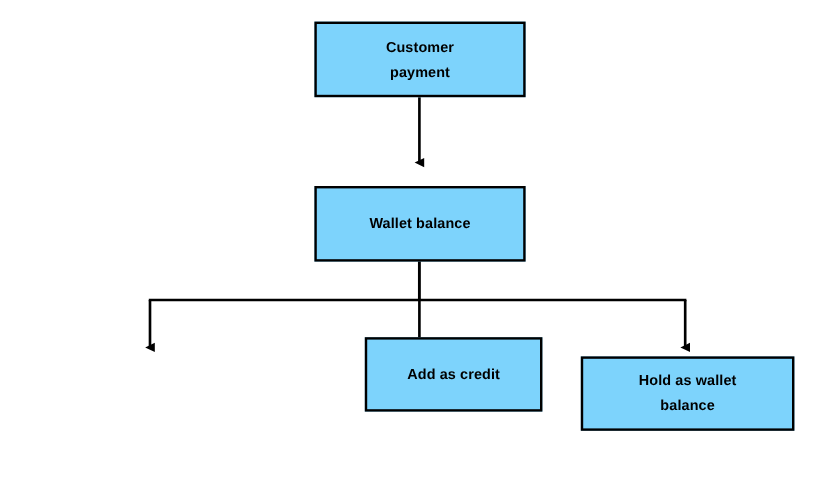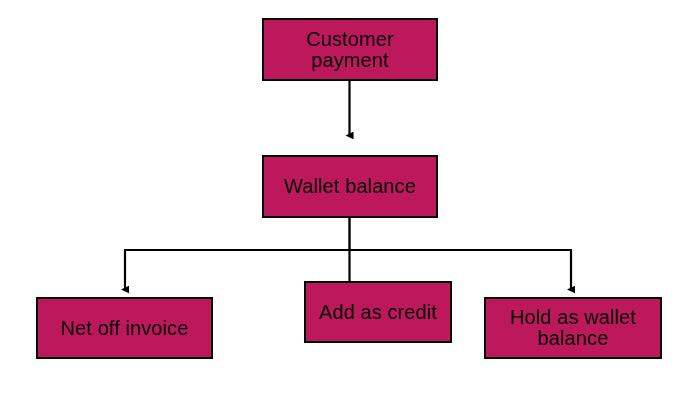--- a/index.html
+++ b/index.html
@@ -14,31 +14,32 @@
     position: relative;
     width: 700px;
     height: 402px;
     background: #ffffff;
     overflow: hidden;
   }
   .node {
     position: absolute;
     box-sizing: border-box;
     border: 2px solid #000000;
-    background: #be185d;
+    background: #7dd3fc;
     display: flex;
     align-items: center;
     justify-content: center;
     text-align: center;
     color: #000000;
     font-family: "Liberation Sans", sans-serif;
-    font-size: 20px;
+    font-size: 12px;
     line-height: 21px;
     letter-spacing: 0.1px;
     white-space: pre-line;
+    font-weight: bold;
   }
   #node-customer-payment { left: 262px; top: 18px;  width: 176px; height: 63px; }
   #node-wallet-balance   { left: 262px; top: 155px; width: 176px; height: 63px; }
   #node-net-off-invoice  { left: 36px;  top: 297px; width: 177px; height: 62px; }
   #node-add-as-credit    { left: 262px; top: 281px; width: 148px; height: 62px; margin-left: 42px; }
   #node-hold-as-wallet   { left: 484px; top: 297px; width: 178px; height: 62px; }
 
   #edges {
     position: absolute;
     left: 0;
@@ -80,20 +81,19 @@
     <g>
       <line x1="571" y1="250" x2="571" y2="289.5" stroke="#000000" stroke-width="2.2" marker-end="url(#arrowhead)"></line>
     </g>
   </svg>
 
   <div class="node" id="node-customer-payment">Customer
 payment</div>
 
   <div class="node" id="node-wallet-balance">Wallet balance</div>
 
-  <div class="node" id="node-net-off-invoice">Net off invoice</div>
 
   <div class="node" id="node-add-as-credit">Add as credit</div>
 
   <div class="node" id="node-hold-as-wallet">Hold as wallet
 balance</div>
 
 </div>
 
 </body></html>

